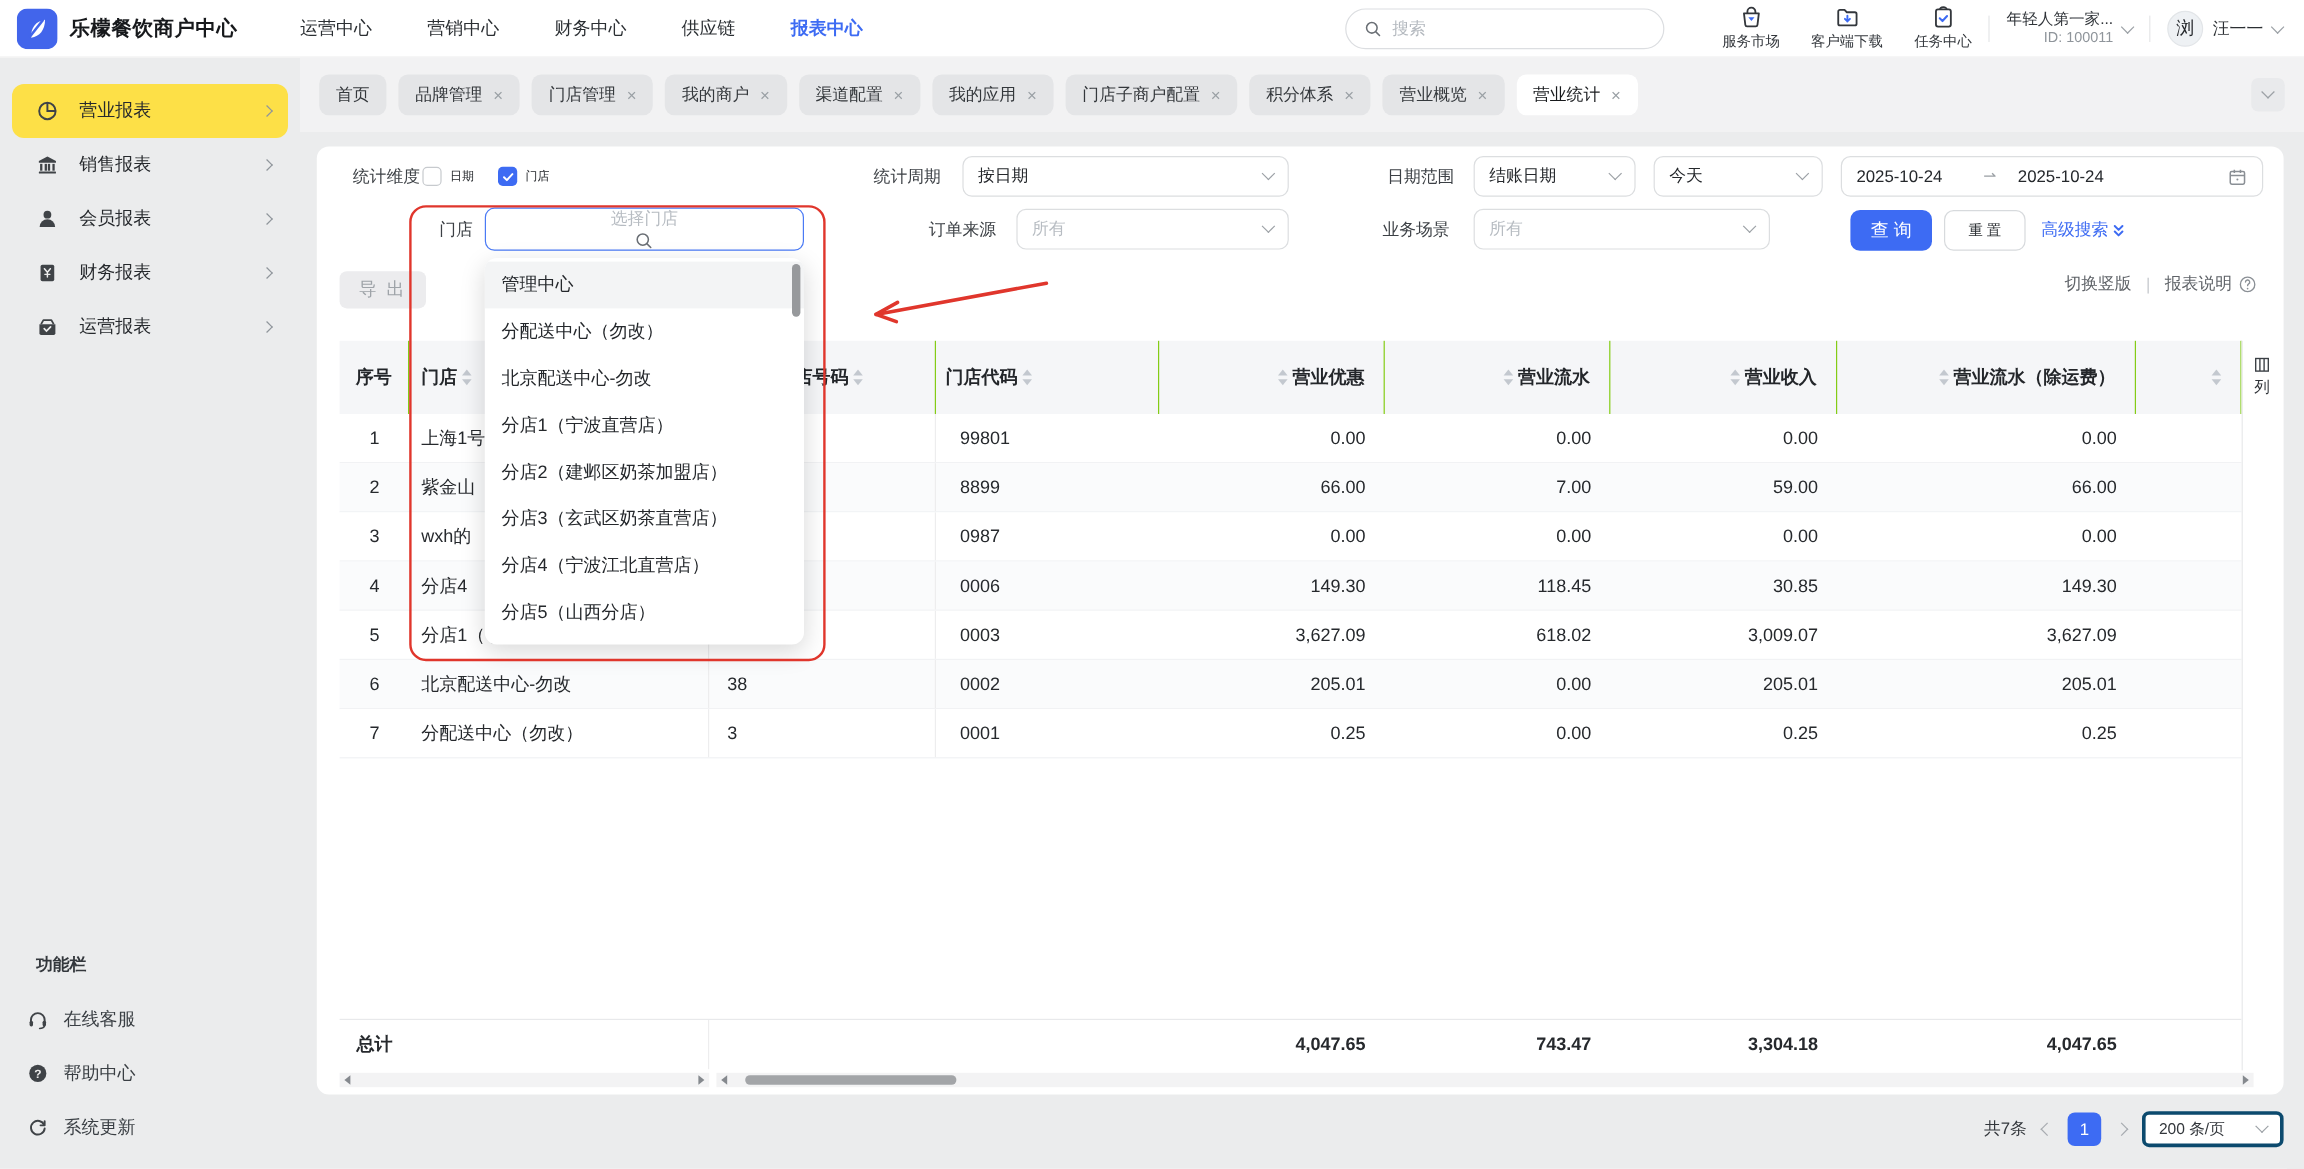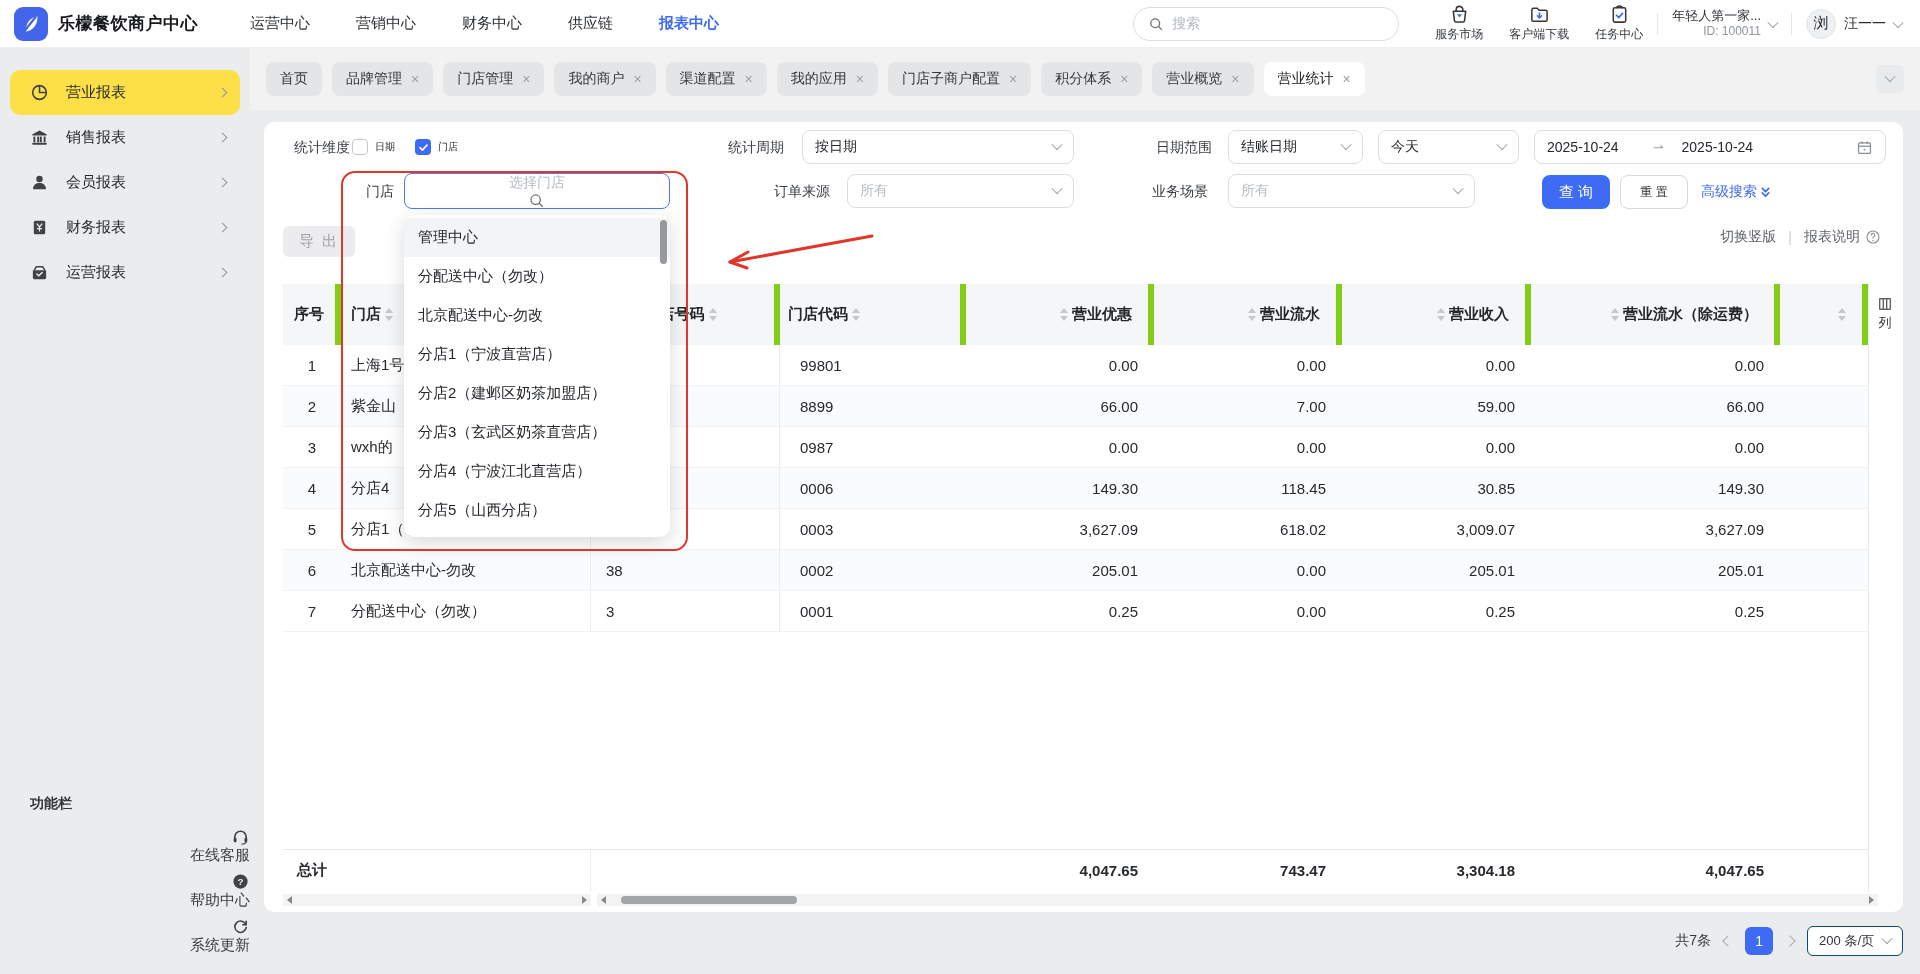--- a/index.html
+++ b/index.html
@@ -7,41 +7,41 @@
   body { font-family:"Liberation Sans","DejaVu Sans",sans-serif; background:#ebeced; position:relative; color:#26292d; }
 
   
   .topbar { position:absolute; left:0; top:0; width:1920px; height:48px; background:#fff; display:flex; align-items:center; z-index:40; border-bottom:1px solid #f0f0f0; padding:0 18px 0 14px; }
   .brand { font-size:17px; font-weight:700; color:#17191c; margin-left:10px; letter-spacing:.5px; }
   .nav { display:flex; gap:46px; margin-left:52px; }
   .nav-item { font-size:15px; color:#2b2f33; cursor:pointer; white-space:nowrap; }
   .nav-item.active { color:#3D6BF3; font-weight:600; }
   .search-pill { margin-left:auto; width:266px; height:34px; border:1px solid #dcdee1; border-radius:18px; display:flex; align-items:center; gap:8px; padding:0 14px; color:#8a8f95; }
   .search-pill .ph { font-size:14px; color:#b4b9bf; }
-  .quick { display:flex; gap:26px; margin-left:36px; }
+  .quick { display:flex; gap:26px; margin-left:48px; }
   .qitem { display:flex; flex-direction:column; align-items:center; justify-content:center; gap:1px; color:#33373c; }
   .qitem .ql { font-size:12px; color:#33373c; white-space:nowrap; }
   .tsep { width:1px; height:22px; background:#e5e6e8; margin:0 14px; }
   .merchant { display:flex; flex-direction:column; align-items:flex-end; line-height:1.25; }
   .mname { font-size:13px; color:#2f3338; }
   .mid { font-size:12px; color:#8f959b; }
   .chev { width:8px; height:8px; border-right:1.5px solid #9ca1a6; border-bottom:1.5px solid #9ca1a6; transform:rotate(45deg) translate(-1px,-1px); display:inline-block; margin-left:8px; flex:none; }
   .avatar { width:30px; height:30px; border-radius:50%; background:#eef1f4; border:1px solid #e2e5e8; display:flex; align-items:center; justify-content:center; font-family:"DejaVu Serif",serif; font-size:15px; color:#23262a; margin-right:8px; }
   .uname { font-size:14px; color:#2b2f33; }
 
   
   .sidebar { position:absolute; left:0; top:48px; width:250px; bottom:0; padding-top:22px; }
   .side-item { height:45px; display:flex; align-items:center; margin:0 10px; padding:0 14px 0 20px; border-radius:10px; color:#3a3f44; cursor:pointer; }
   .side-item.active { background:#fde047; }
   .side-item .si { width:26px; display:flex; color:#3f4347; }
   .side-item .sl { font-size:15px; color:#26292d; margin-left:10px; flex:1; }
   .side-item .rch { width:7px; height:7px; border-top:1.5px solid #8f959b; border-right:1.5px solid #8f959b; transform:rotate(45deg); }
   .side-footer { position:absolute; left:0; bottom:12px; width:250px; }
   .sf-title { font-size:14px; font-weight:700; color:#33373c; padding:0 0 14px 30px; }
-  .sf-item { height:45px; display:flex; align-items:flex-end; padding-left:22px; color:#3a3f44; cursor:pointer;flex-direction:column; }
+  .sf-item { height:45px; display:flex; align-items:center; padding-left:22px; color:#3a3f44; cursor:pointer; }
   .sf-item .sl { font-size:15px; margin-left:12px; }
 
   
   .tabstrip { position:absolute; left:250px; top:48px; right:0; height:62px; background:#f2f2f3; display:flex; align-items:center; gap:10px; padding-left:16px; }
   .tab { height:34px; border-radius:8px; background:#e4e5e7; display:flex; align-items:center; padding:0 14px; font-size:14px; color:#34383c; cursor:pointer; white-space:nowrap; }
   .tab.active { background:#fff; color:#17191c; }
   .tab .x { margin-left:9px; color:#9aa0a5; font-size:14px; line-height:1; }
   .tab-collapse { position:absolute; right:16px; top:17px; width:28px; height:28px; border-radius:6px; background:#e9eaec; display:flex; align-items:center; justify-content:center; cursor:pointer; }
 
   
@@ -65,21 +65,21 @@
   .btn-reset { position:absolute; left:1356px; top:53px; width:68px; height:34px; border-radius:8px; background:#fff; border:1px solid #d7dadd; color:#2b2f33; font-size:12px; display:flex; align-items:center; justify-content:center; cursor:pointer; }
   .adv { position:absolute; left:1437px; top:61px; display:flex; align-items:center; gap:3px; color:#3D6BF3; font-size:14px; cursor:pointer; }
   .btn-export { position:absolute; left:19px; top:104px; width:72px; height:31px; border-radius:6px; background:#ececee; color:#9ea3a8; font-size:15px; display:flex; align-items:center; justify-content:center; letter-spacing:2px; }
   .viewtools { position:absolute; right:22px; top:106px; display:flex; align-items:center; gap:12px; font-size:14px; color:#5f6368; }
   .viewtools .vt { cursor:pointer; display:flex; align-items:center; gap:5px; }
   .viewtools .vsep { color:#c9ccd0; }
 
   
   .tbl { position:absolute; left:19px; top:162px; width:1585px; }
   .thead { display:flex; height:61px; background:#f5f6f8; }
-  .th { display:flex; align-items:center; height:100%; font-size:15px; font-weight:700; color:#23262a; border-right:6px solid #84cc16; }
+  .th { display:flex; align-items:center; height:100%; font-size:15px; font-weight:700; color:#23262a; border-right:1px solid #84cc16; }
   .tr { display:flex; height:41px; border-bottom:1px solid #f1f2f4; background:#fff; }
   .tr.alt { background:#fafbfc; }
   .td { display:flex; align-items:center; font-size:15px; color:#26292d; overflow:hidden; white-space:nowrap; }
   .bd { border-right:1px solid #ededee; }
   .caret { display:inline-flex; flex-direction:column; gap:2.5px; margin:0 4px; }
   .caret i { display:block; width:0; height:0; border-left:4px solid transparent; border-right:4px solid transparent; }
   .caret .up { border-bottom:5px solid #c3c8cf; }
   .caret .dn { border-top:5px solid #c3c8cf; }
   .ttotal { position:absolute; left:19px; top:727px; width:1585px; height:42px; display:flex; border-top:1px solid #e8e9eb; background:#fff; font-weight:700; }
   .ttotal .td { font-weight:700; font-size:15px; }
@@ -100,21 +100,21 @@
   
   .rbox { position:absolute; left:77px; top:49px; width:347px; height:380px; border:2px solid #E0362C; border-radius:14px; z-index:26; pointer-events:none; }
   .rarrow { position:absolute; left:450px; top:106px; z-index:26; pointer-events:none; }
 
   
   .pager { position:absolute; right:17px; top:926px; display:flex; align-items:center; gap:13px; font-size:14px; color:#33373c; }
   .pchev { width:8px; height:8px; border-right:1.5px solid #a7abb0; border-bottom:1.5px solid #a7abb0; cursor:pointer; }
   .pchev.prev { transform:rotate(135deg); }
   .pchev.next { transform:rotate(-45deg); }
   .pgnum { width:28px; height:28px; border-radius:6px; background:#3D6BF3; color:#fff; display:flex; align-items:center; justify-content:center; font-size:14px; cursor:pointer; }
-  .pgsize { height:30px; border:1px solid #0c4a6e; border-radius:6px; background:#fff; display:flex; align-items:center; gap:9px; padding:0 11px; font-size:13px; cursor:pointer; }
+  .pgsize { height:30px; border:3px solid #0c4a6e; border-radius:6px; background:#fff; display:flex; align-items:center; gap:27px; padding:0 11px; font-size:13px; cursor:pointer; }
   .pgsize .chev { margin-left:0; }
 </style>
 </head>
 <body>
 
 <div class="topbar">
   <span style="display:flex;">
     <svg viewBox="0 0 34 34" width="34" height="34">
         <rect width="34" height="34" rx="9" fill="#4265EB"></rect>
         <path d="M12 24.5 C11.5 16 16 10.5 23.5 9.5 C23.5 18 19 23.5 12 24.5 Z" fill="#fff"></path>

